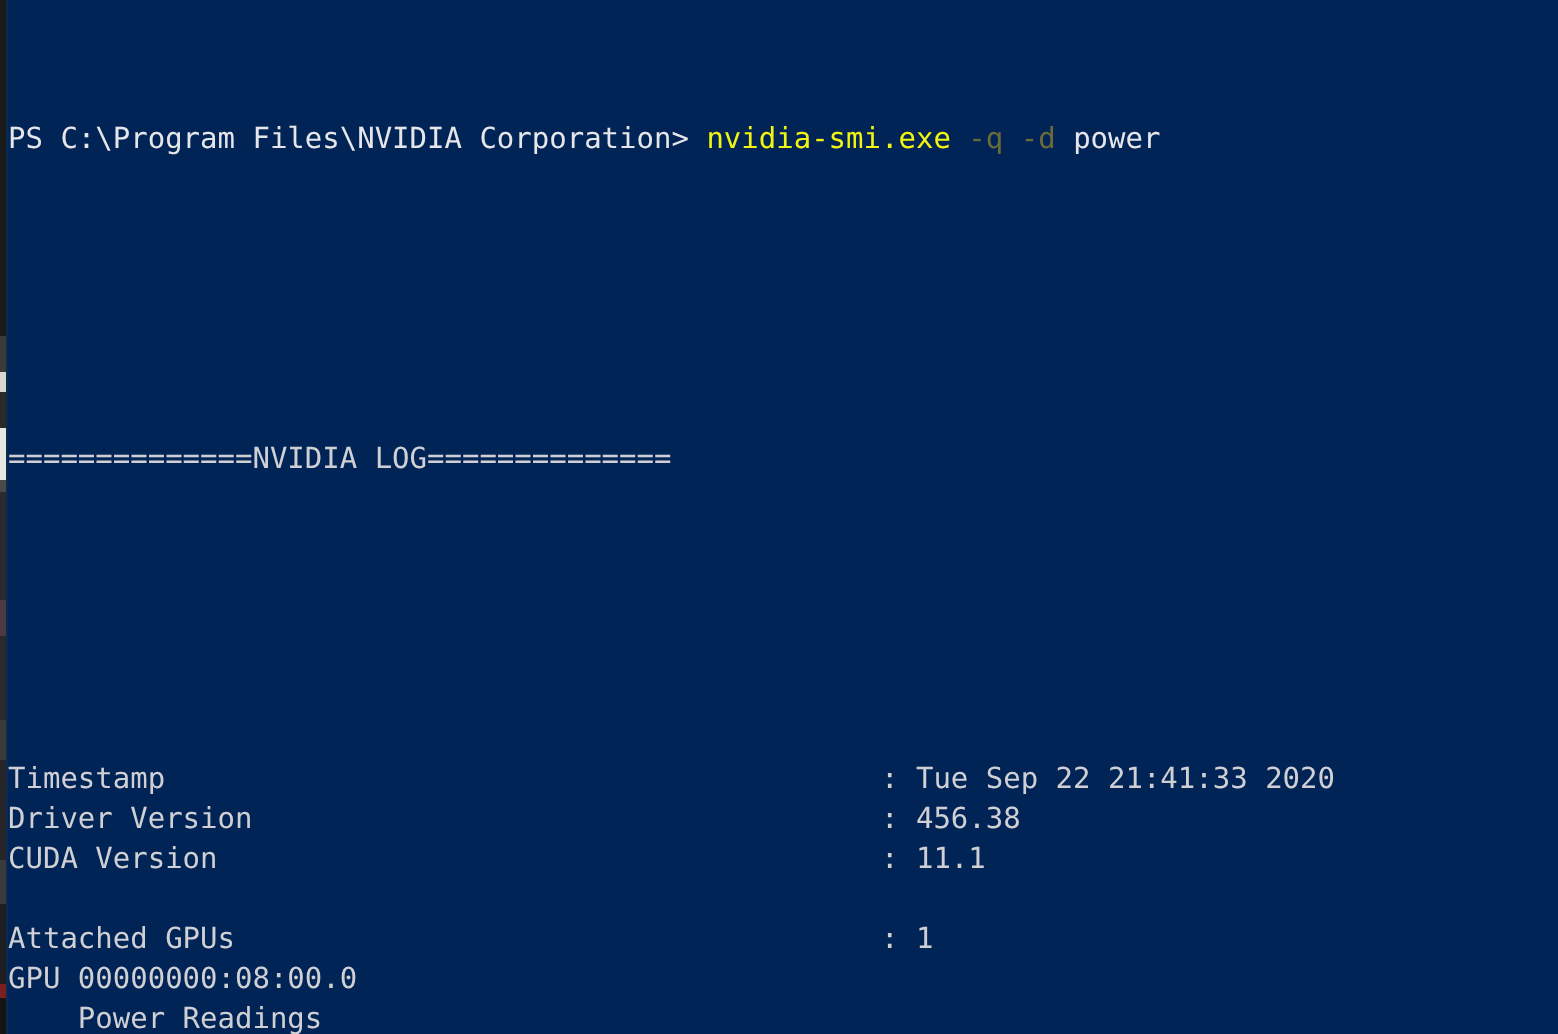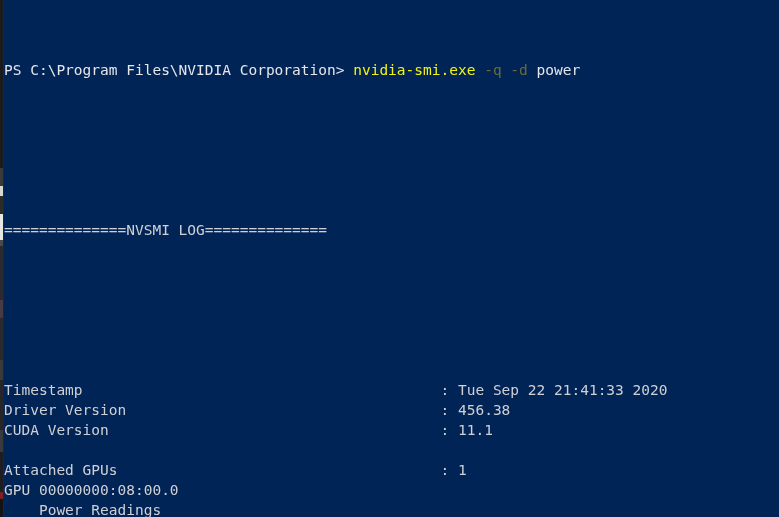--- a/index.html
+++ b/index.html
@@ -72,21 +72,21 @@
   <div id="bg-sliver">
     <div class="sliver-edge"></div>
   </div>
 
   <div id="term">
 
     <div class="line"><span class="c-white">PS C:\Program Files\NVIDIA Corporation&gt; </span><span class="c-yellow">nvidia-smi.exe</span><span class="c-body"> </span><span class="c-dim">-q</span><span class="c-body"> </span><span class="c-dim">-d</span><span class="c-body"> </span><span class="c-white">power</span></div>
 
     <div class="line"></div>
 
-    <div class="line c-body">==============NVSMI LOG==============</div>
+    <div class="line c-body">==============NVIDIA LOG==============</div>
 
     <div class="line"></div>
 
     <div id="rows"><div class="line c-body"><span>Timestamp</span><span>                                         </span><span>:</span><span> </span><span>Tue Sep 22 21:41:33 2020</span></div><div class="line c-body"><span>Driver Version</span><span>                                    </span><span>:</span><span> </span><span>456.38</span></div><div class="line c-body"><span>CUDA Version</span><span>                                      </span><span>:</span><span> </span><span>11.1</span></div><div class="line c-body"><span></span></div><div class="line c-body"><span>Attached GPUs</span><span>                                     </span><span>:</span><span> </span><span>1</span></div><div class="line c-body"><span>GPU 00000000:08:00.0</span></div><div class="line c-body"><span>    Power Readings</span></div></div>
 
     
 
     
 
   </div>

